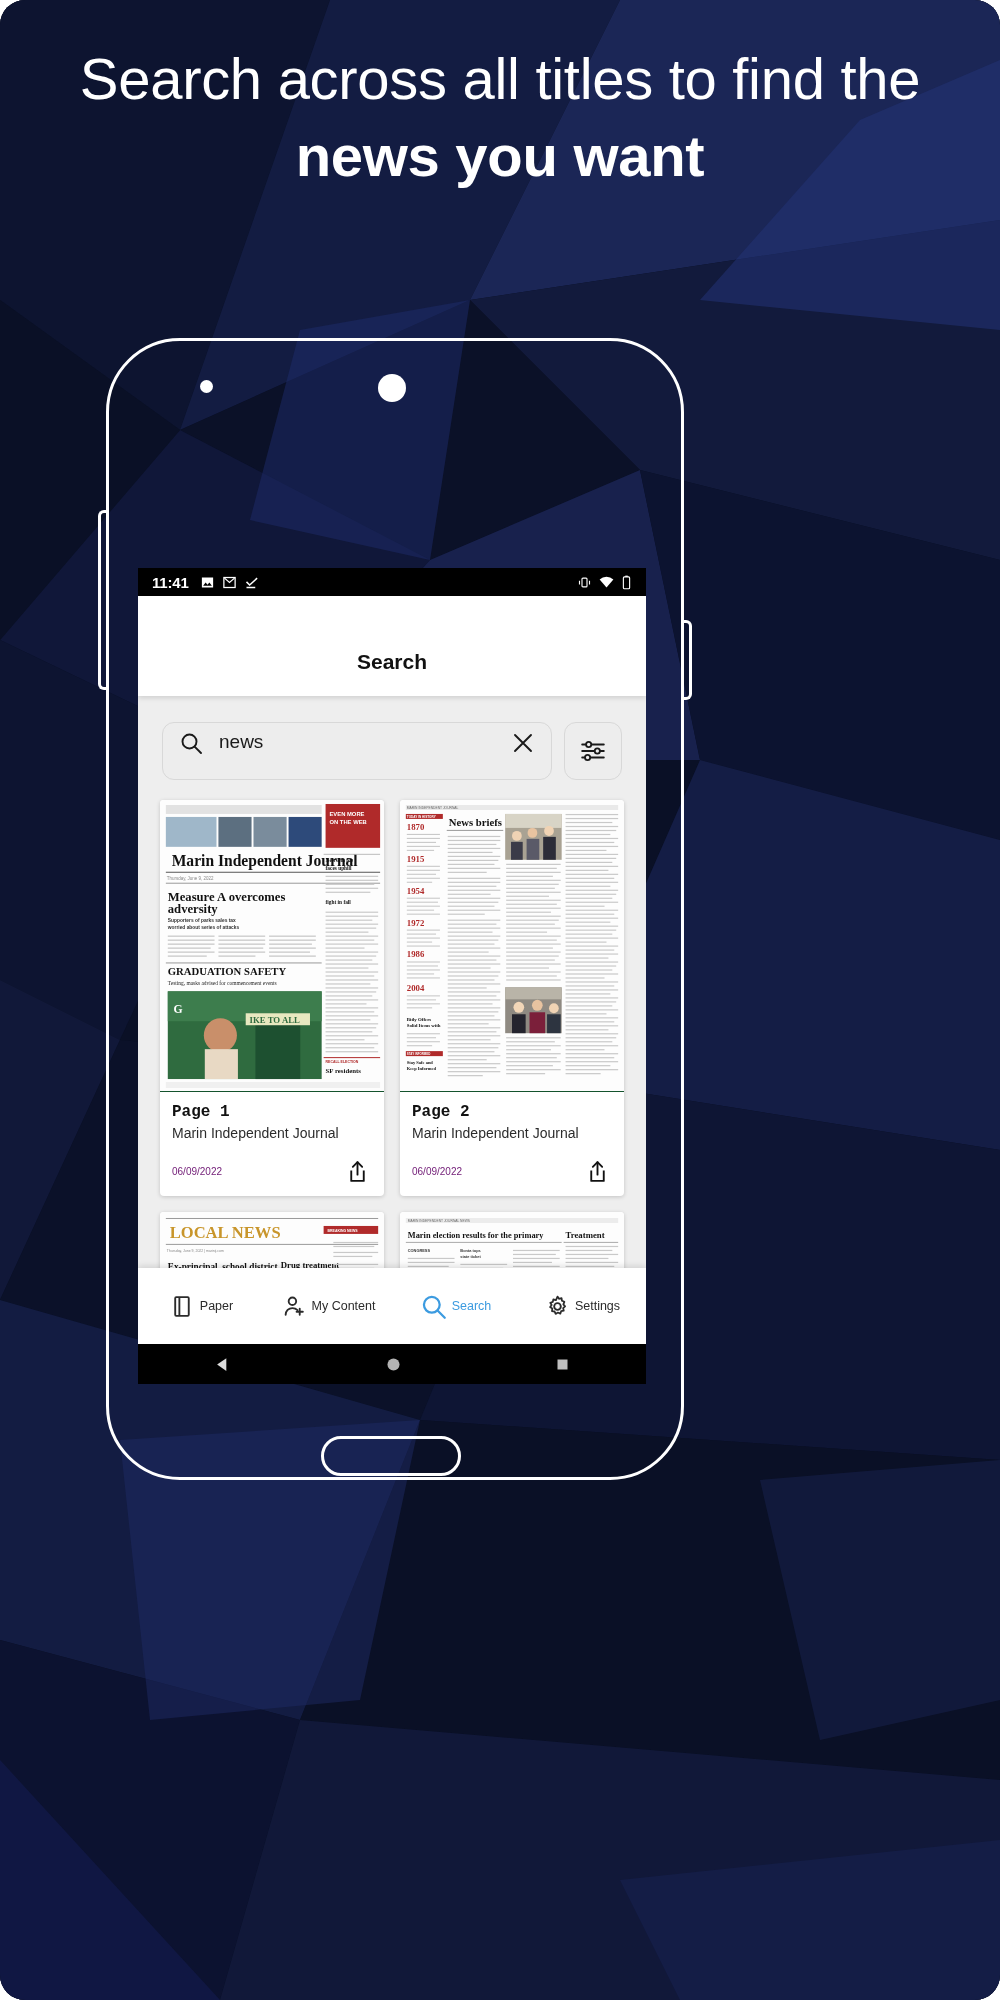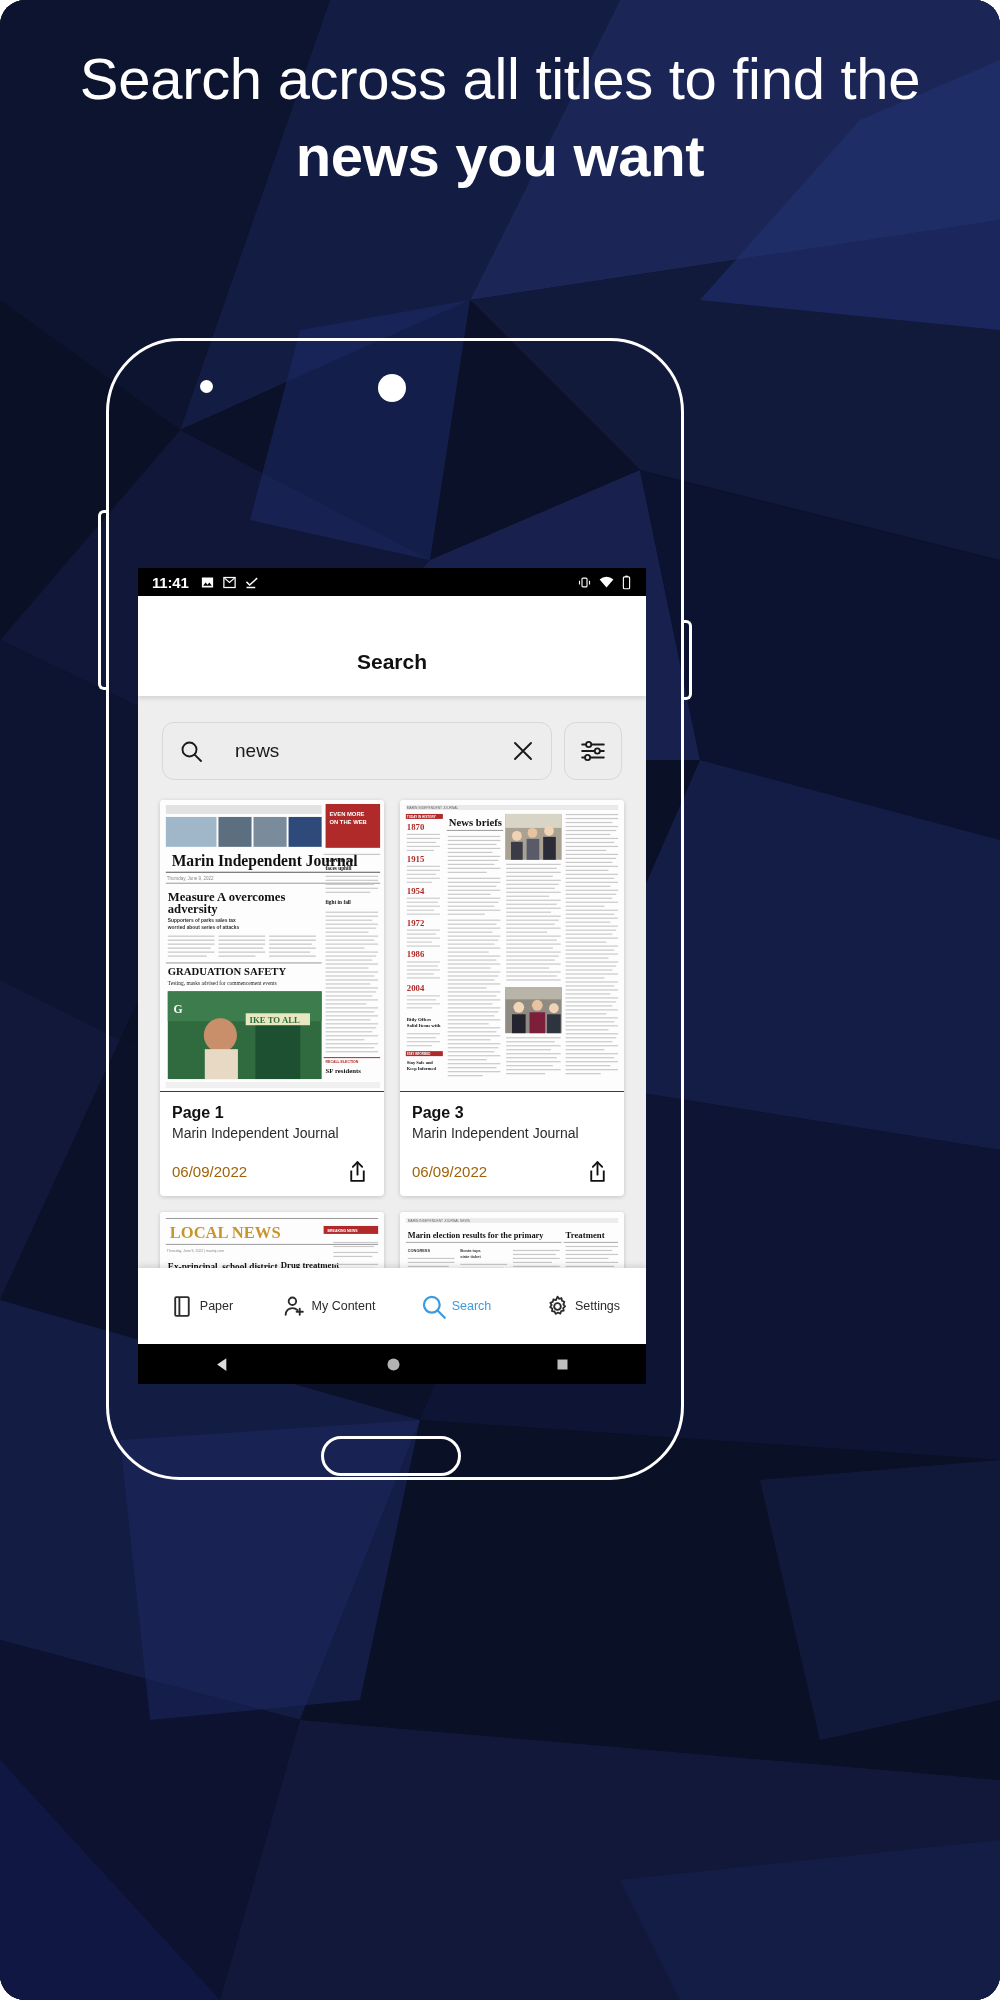--- a/index.html
+++ b/index.html
@@ -108,23 +108,23 @@
     display: flex; align-items: center;
     gap: 12px;
     padding: 26px 24px 20px 24px;
   }
   .search-box {
     flex: 1;
     height: 58px;
     background: #ededed;
     border: 1px solid #d8d8d8;
     border-radius: 12px;
-    display: flex; align-items: center;
+    display: flex; 
     padding: 8px 16px;
-    gap: 32px;
+    gap: 16px;
   }
   .search-value { flex: 1; font-size: 19px; color: #1a1a1a; }
   .filter-btn {
     width: 58px; height: 58px;
     background: #ededed;
     border: 1px solid #d8d8d8;
     border-radius: 12px;
     display: flex; align-items: center; justify-content: center;
   }
 
@@ -143,27 +143,27 @@
   }
   .thumb {
     position: relative;
     width: 100%; height: 292px;
     background: #fff;
     overflow: hidden;
     border-bottom: 1px solid #14532d;
   }
   .thumb svg { display: block; width: 100%; height: 100%; }
   .card-body { padding: 11px 12px 4px 12px; }
-  .card-title { font-size: 16px; font-weight: 700; color: #111; line-height: 1.2; }
+  .card-title { font-size: 16px; font-weight: 700; color: #111; line-height: 1.2; font-family: Liberation Mono, monospace; }
   .card-sub { font-size: 14px; color: #2c2c2c; margin-top: 3px; }
   .card-foot {
     display: flex; align-items: center; justify-content: space-between;
     padding: 14px 14px 12px 12px;
   }
-  .card-date { font-size: 15px; color: #a16207; }
+  .card-date { font-size: 10px; color: #701a75; }
 
   
   .tabbar {
     position: absolute;
     left: 0; bottom: 40px;
     width: 100%;
     height: 76px;
     background: #fff;
     box-shadow: 0 -2px 6px rgba(0,0,0,0.12);
     display: flex;
@@ -678,21 +678,21 @@
                 <rect x="170" y="254" width="54" height="1.2"></rect>
                   <rect x="170" y="258" width="50" height="1.2"></rect>
                 <rect x="170" y="262" width="54" height="1.2"></rect>
                   <rect x="170" y="266" width="46" height="1.2"></rect>
                 <rect x="170" y="270" width="54" height="1.2"></rect>
                   <rect x="170" y="274" width="36" height="1.2"></rect>
               </g>
             </svg>
           </div>
           <div class="card-body">
-            <div class="card-title">Page 3</div>
+            <div class="card-title">Page 2</div>
             <div class="card-sub">Marin Independent Journal</div>
           </div>
           <div class="card-foot">
             <span class="card-date">06/09/2022</span>
             <svg width="25" height="25" viewBox="0 0 24 24">
               <path d="M12 3v12" stroke="#111" stroke-width="1.8" stroke-linecap="round"></path>
               <path d="M7.5 7.5L12 3l4.5 4.5" fill="none" stroke="#111" stroke-width="1.8" stroke-linecap="round" stroke-linejoin="round"></path>
               <path d="M6 11v10h12V11" fill="none" stroke="#111" stroke-width="1.8" stroke-linejoin="round"></path>
             </svg>
           </div>

